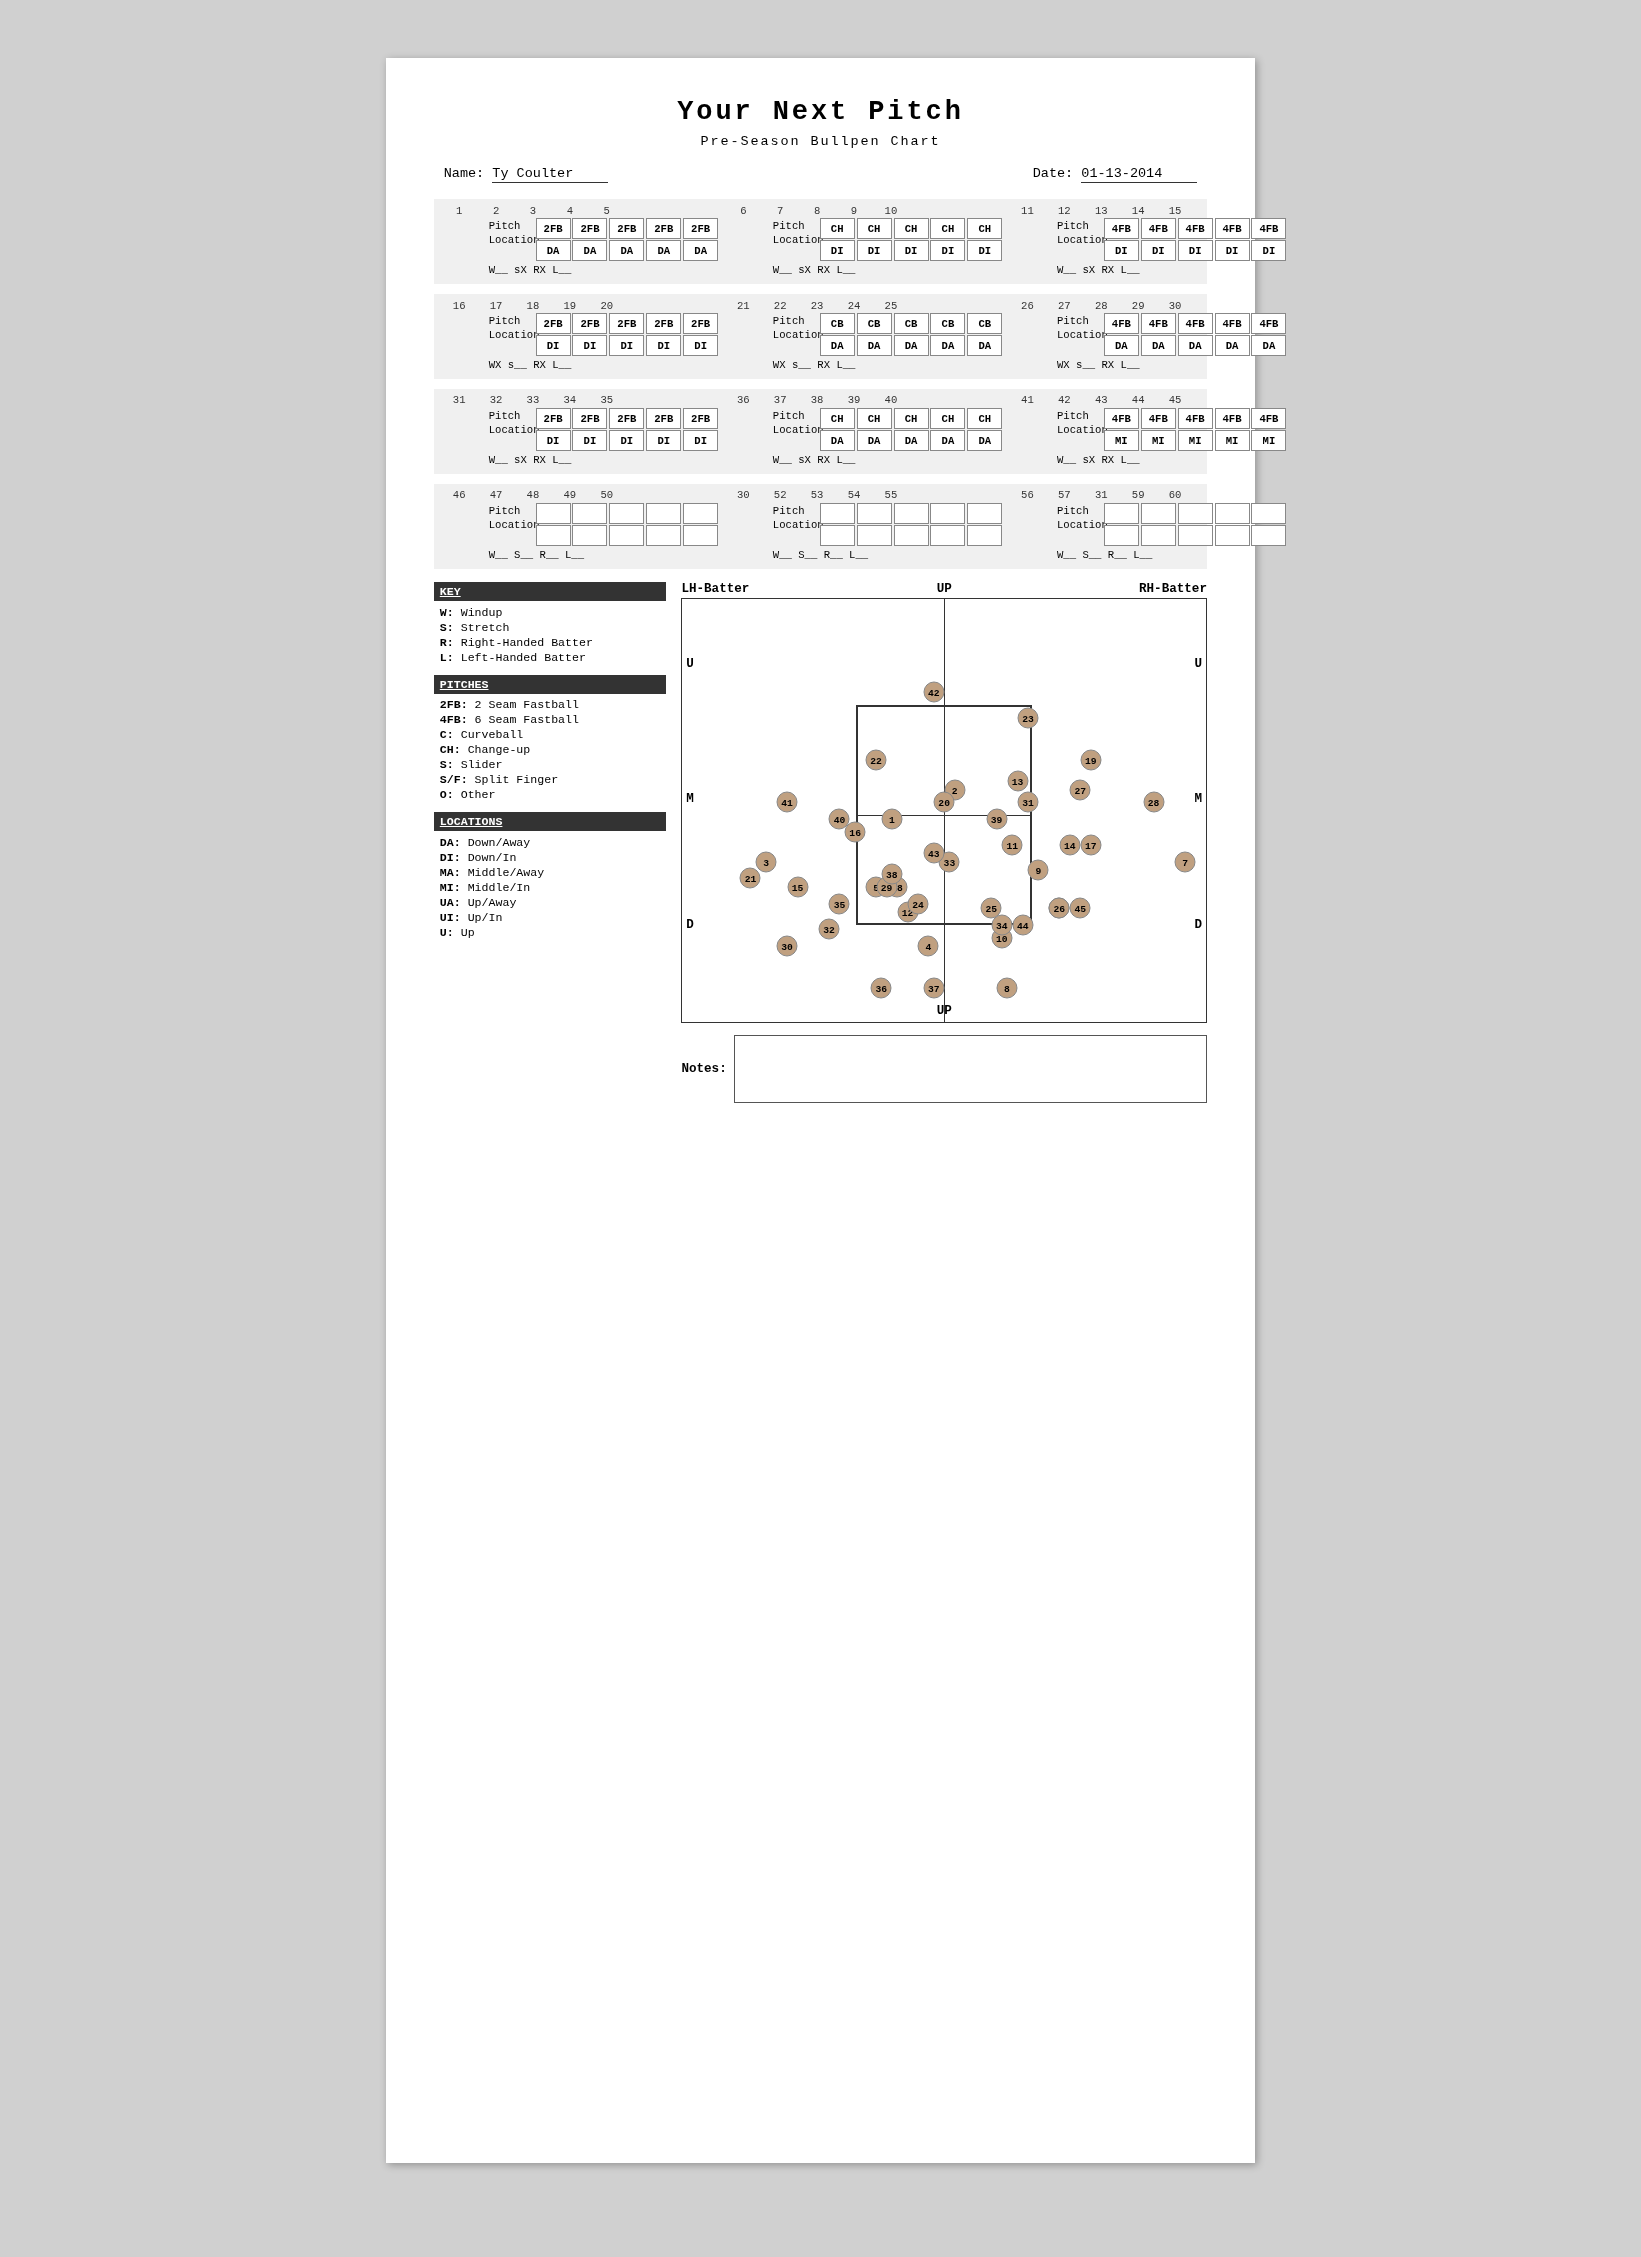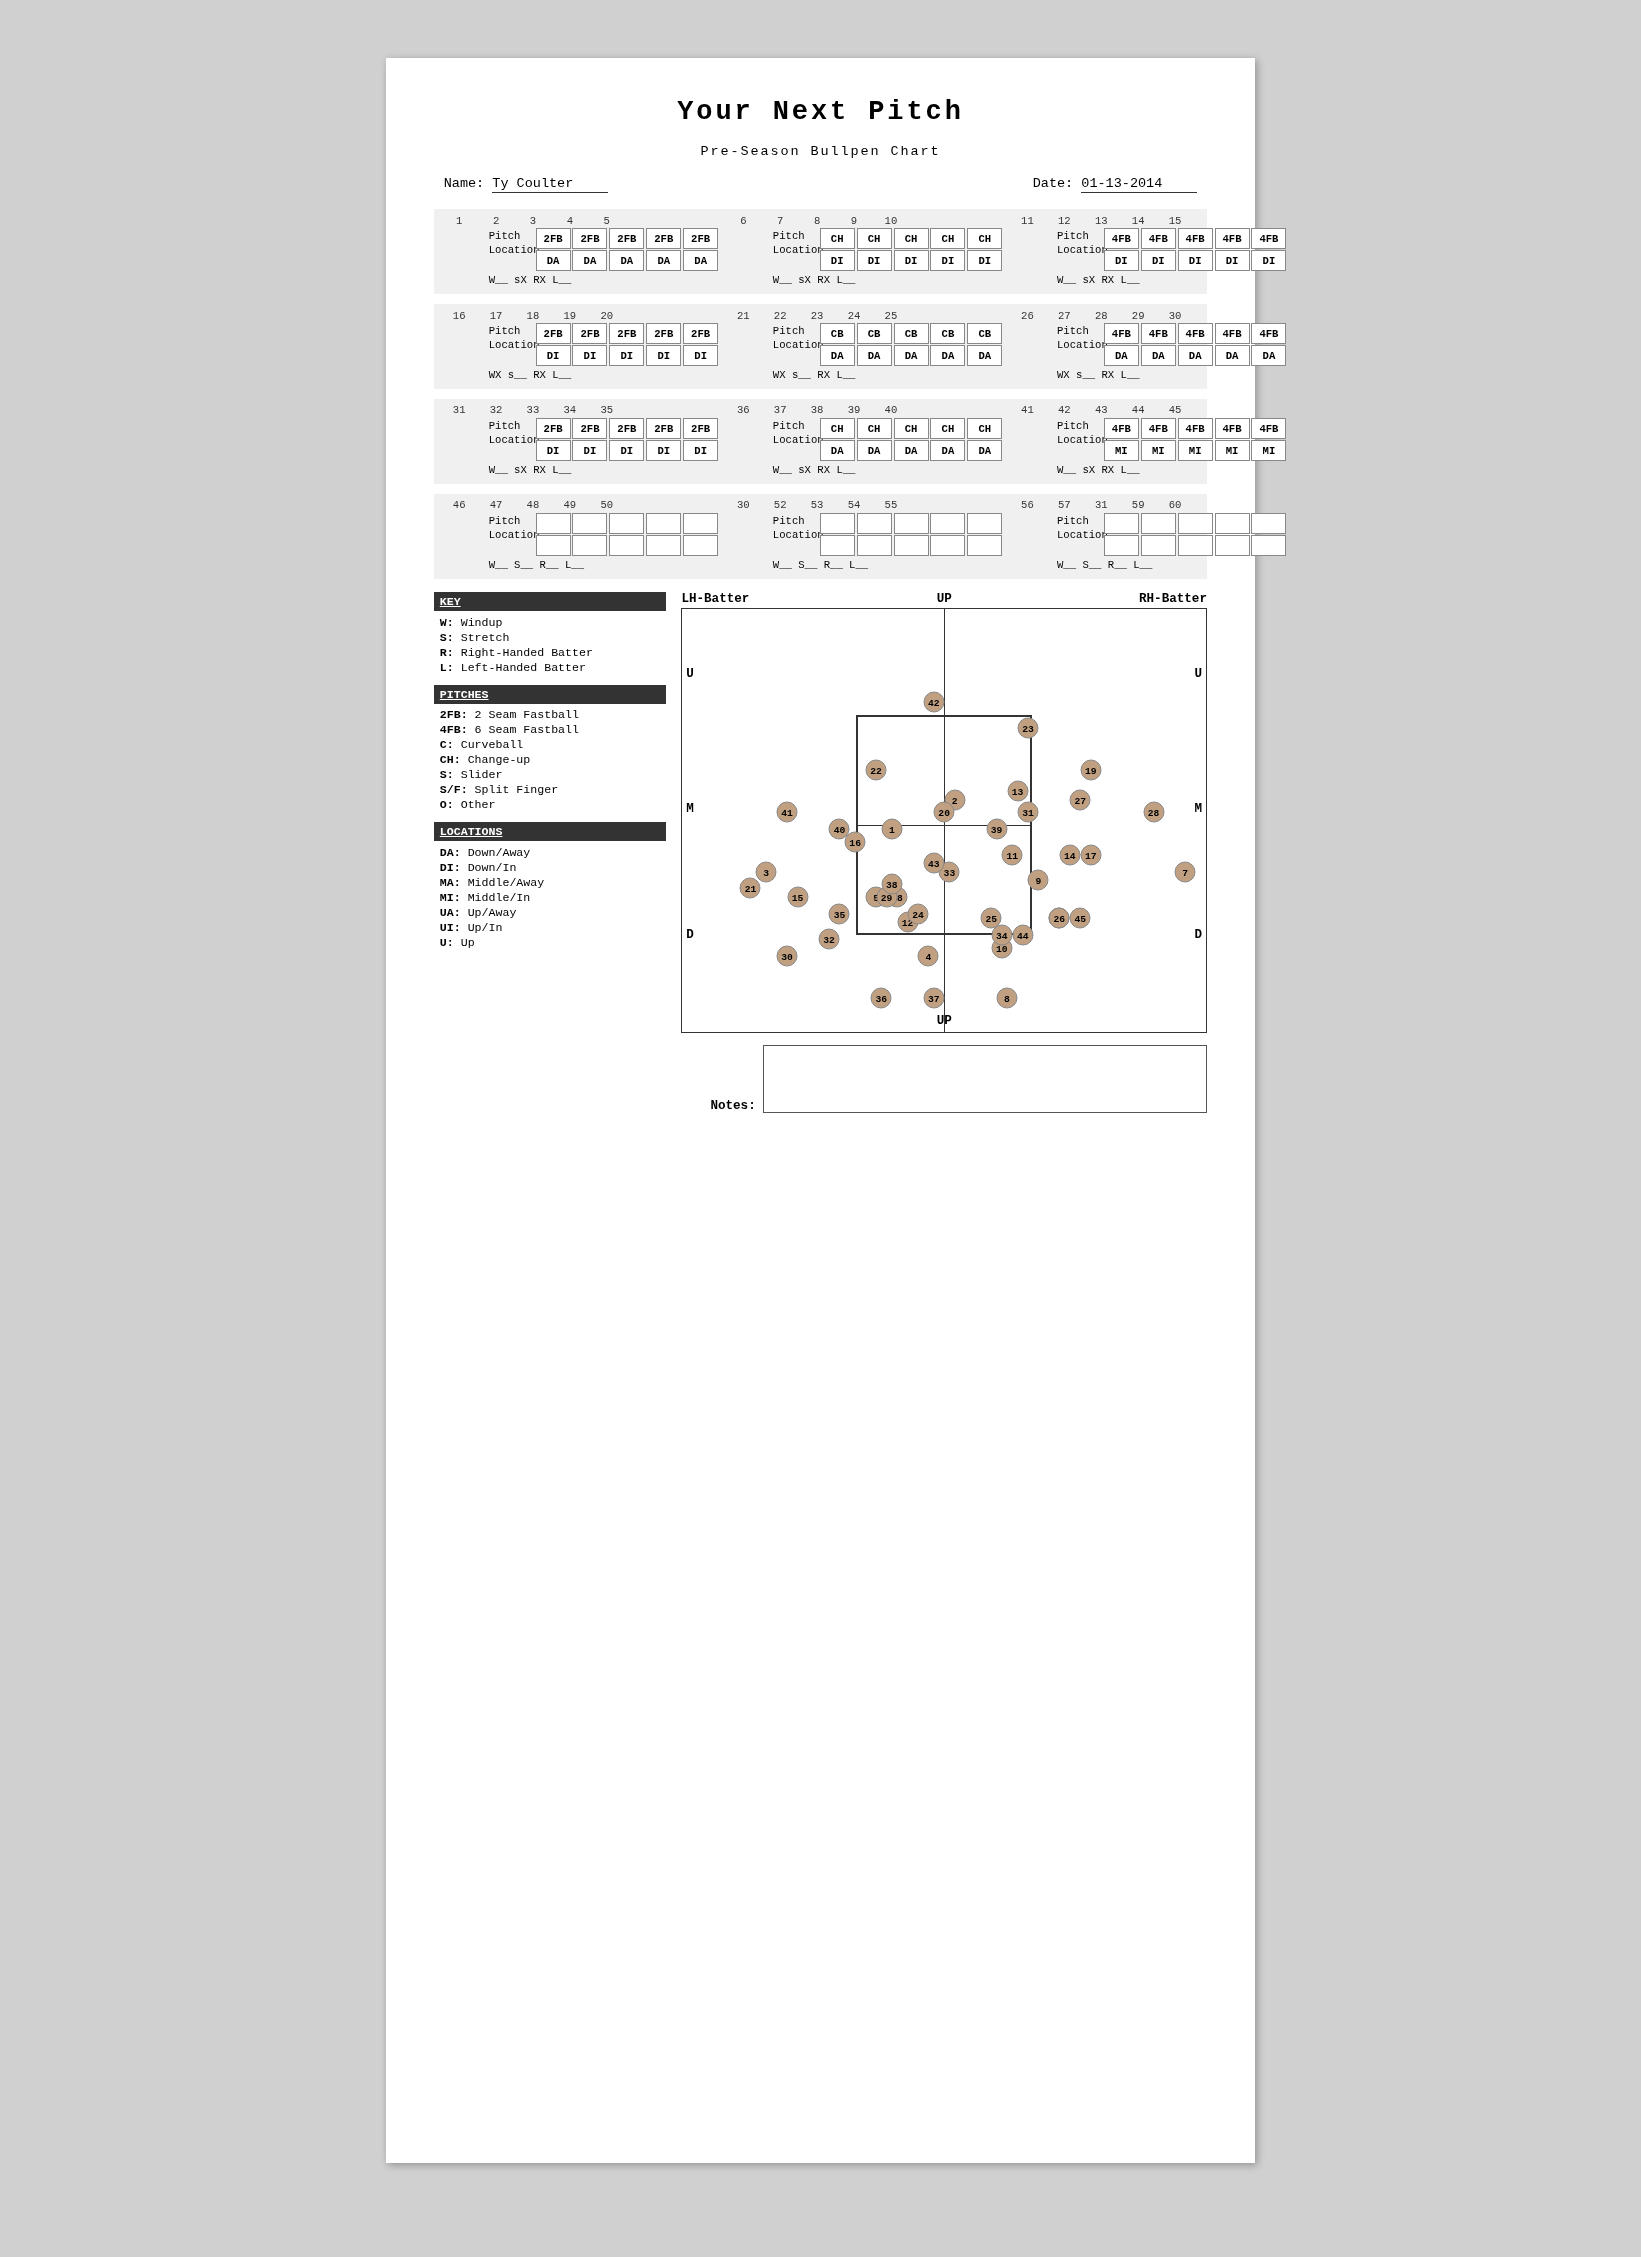--- a/index.html
+++ b/index.html
@@ -17,21 +17,21 @@
       width: 869px;
       min-height: 2105px;
       padding: 39px 48px;
       box-shadow: 1.9px 1.9px 7.7px rgba(0,0,0,0.3);
     }
     .title {
       text-align: center;
       font-size: 27px;
       font-weight: bold;
       letter-spacing: 2.9px;
-      margin-bottom: 17px;
+      margin-bottom: 7px;
     }
     .subtitle {
       text-align: center;
       font-size: 13.5px;
       letter-spacing: 1.9px;
       margin-bottom: 17.4px;
     }
     .name-date-row {
       display: flex;
       justify-content: space-between;
@@ -254,24 +254,23 @@
       border: 1px solid #888;
       text-align: center;
       line-height: 21px;
       font-size: 9.7px;
       font-weight: bold;
       transform: translate(-50%, -50%);
     }
 
     .notes-row {
       display: flex;
-      align-items: flex-end;
+      align-items: center;
       margin-top: 11.6px;
       font-size: 12.6px;
-      margin-left: 29px;
     }
     .notes-label {
       font-weight: bold;
       margin-right: 7.7px;
       flex-shrink: 0;
     }
     .notes-box {
       flex: 1;
       border: 1px solid #555;
       min-height: 68px;

